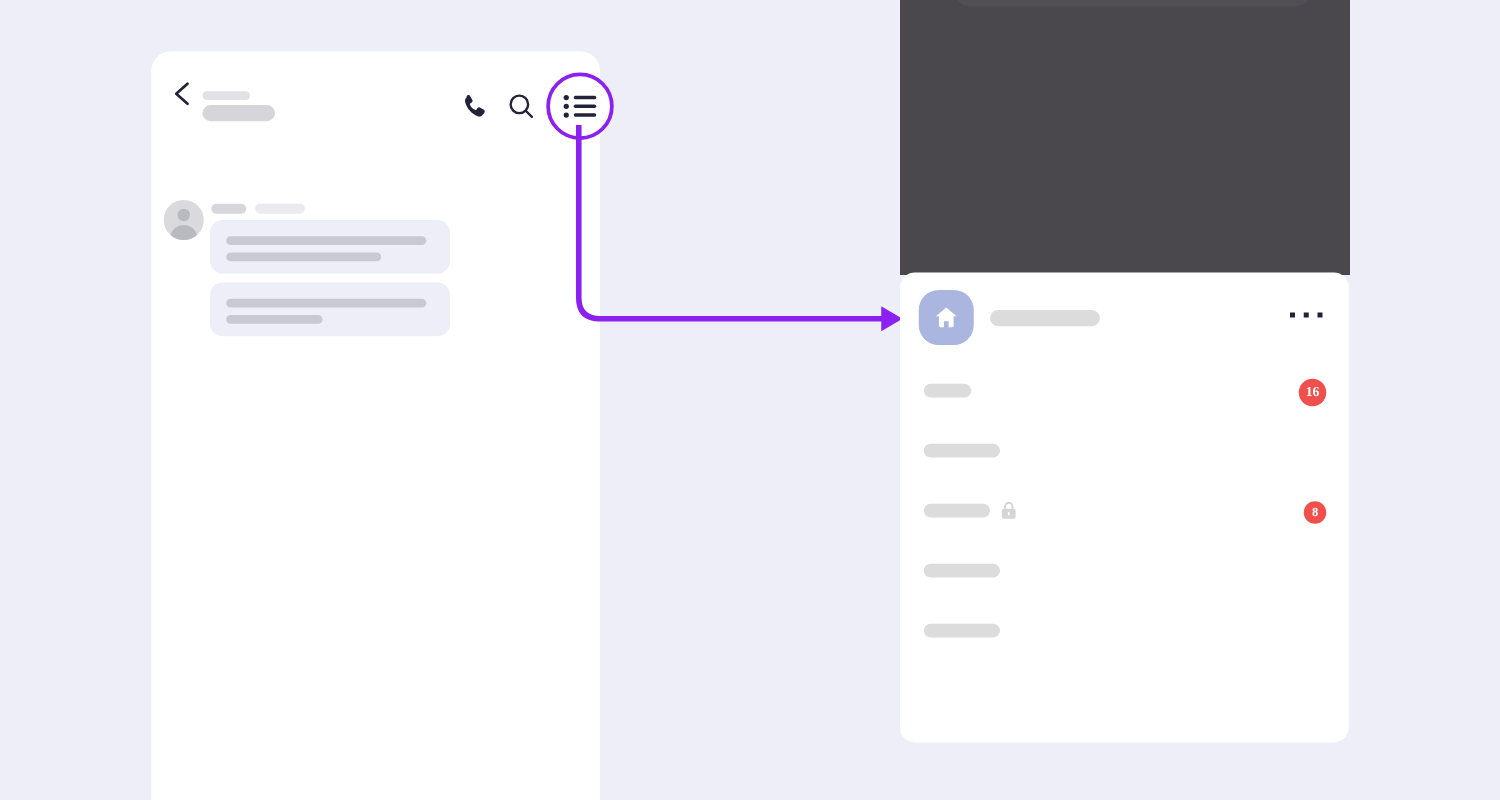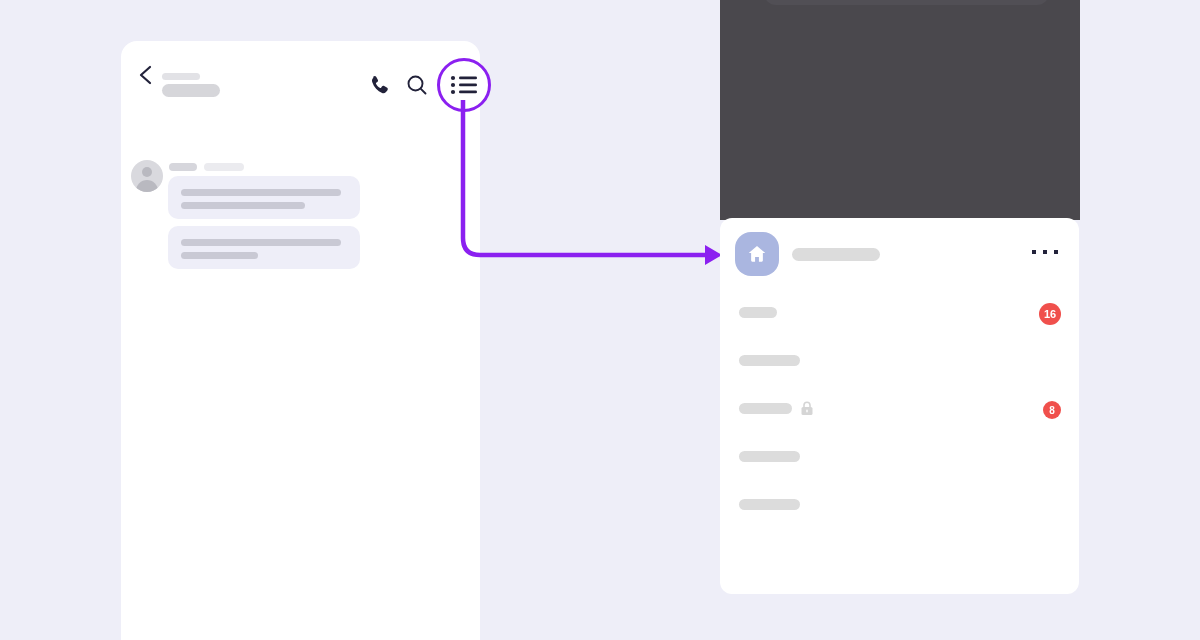--- a/index.html
+++ b/index.html
@@ -274,21 +274,21 @@
   .nav-row .badge {
     position: absolute;
     border-radius: 50%;
     background: #f0504c;
     color: #ffffff;
     font-size: 11px;
     font-weight: 700;
     display: flex;
     align-items: center;
     justify-content: center;
-    font-family: Liberation Sans, sans-serif;
+    font-family: Liberation Serif, serif;
   }
 </style>
 </head>
 <body>
 
 <div id="stage">
 
   <div id="chat-card">
 
     <div id="chat-header">

